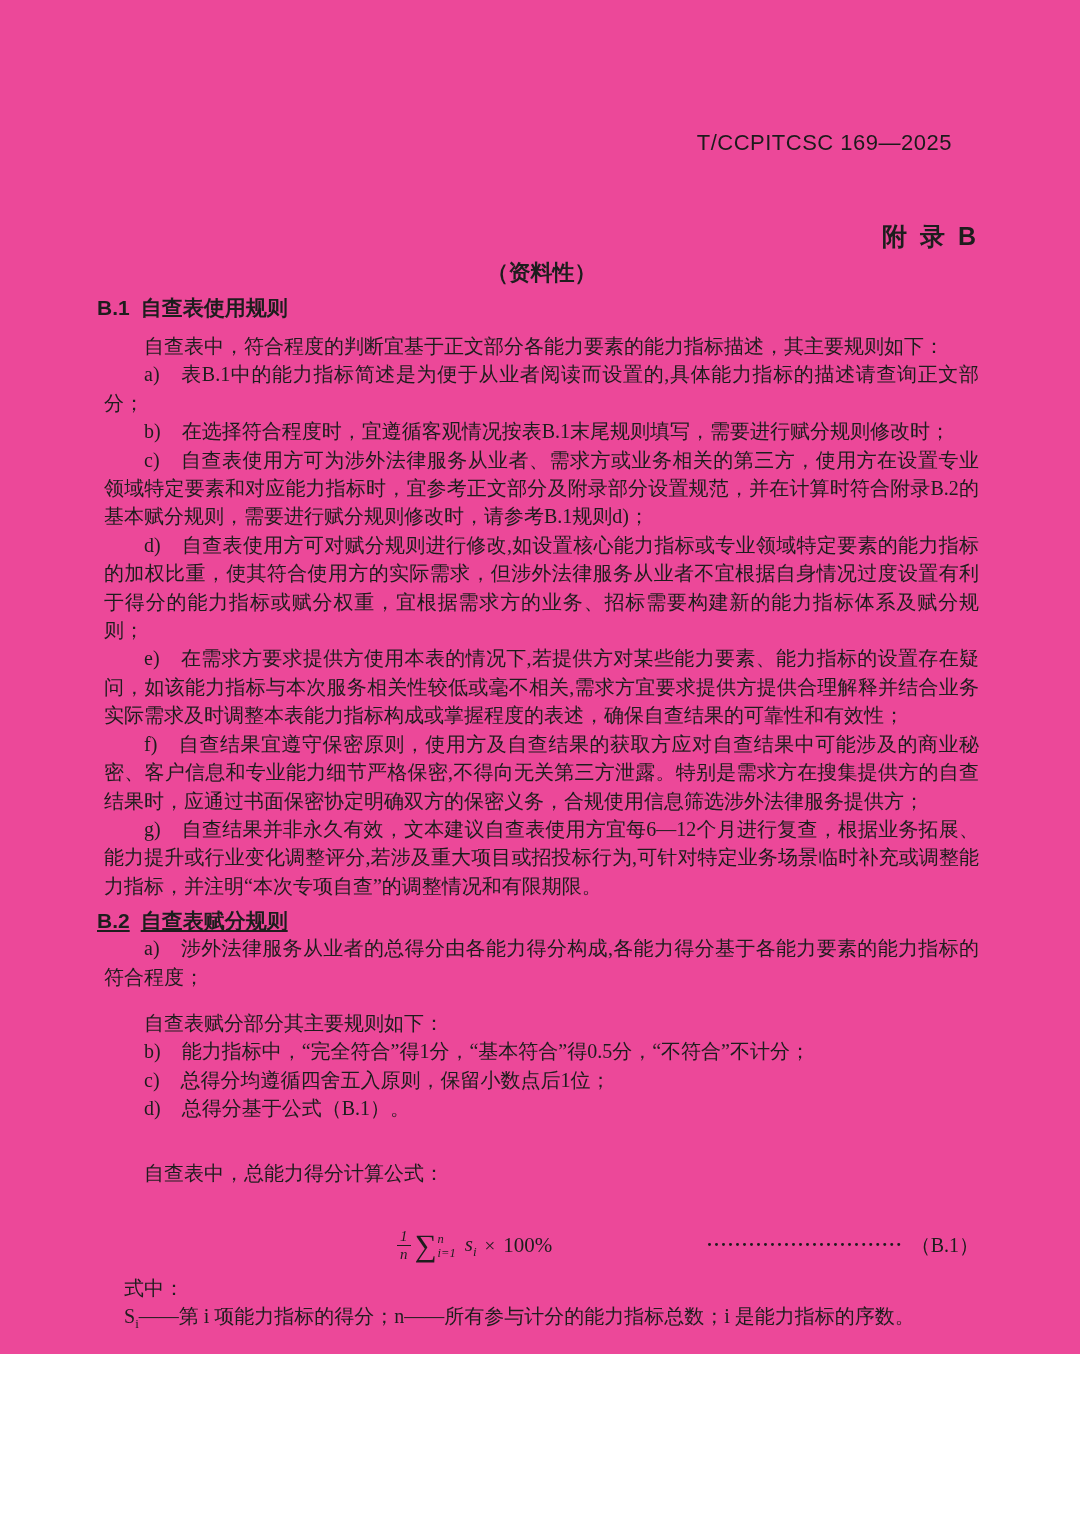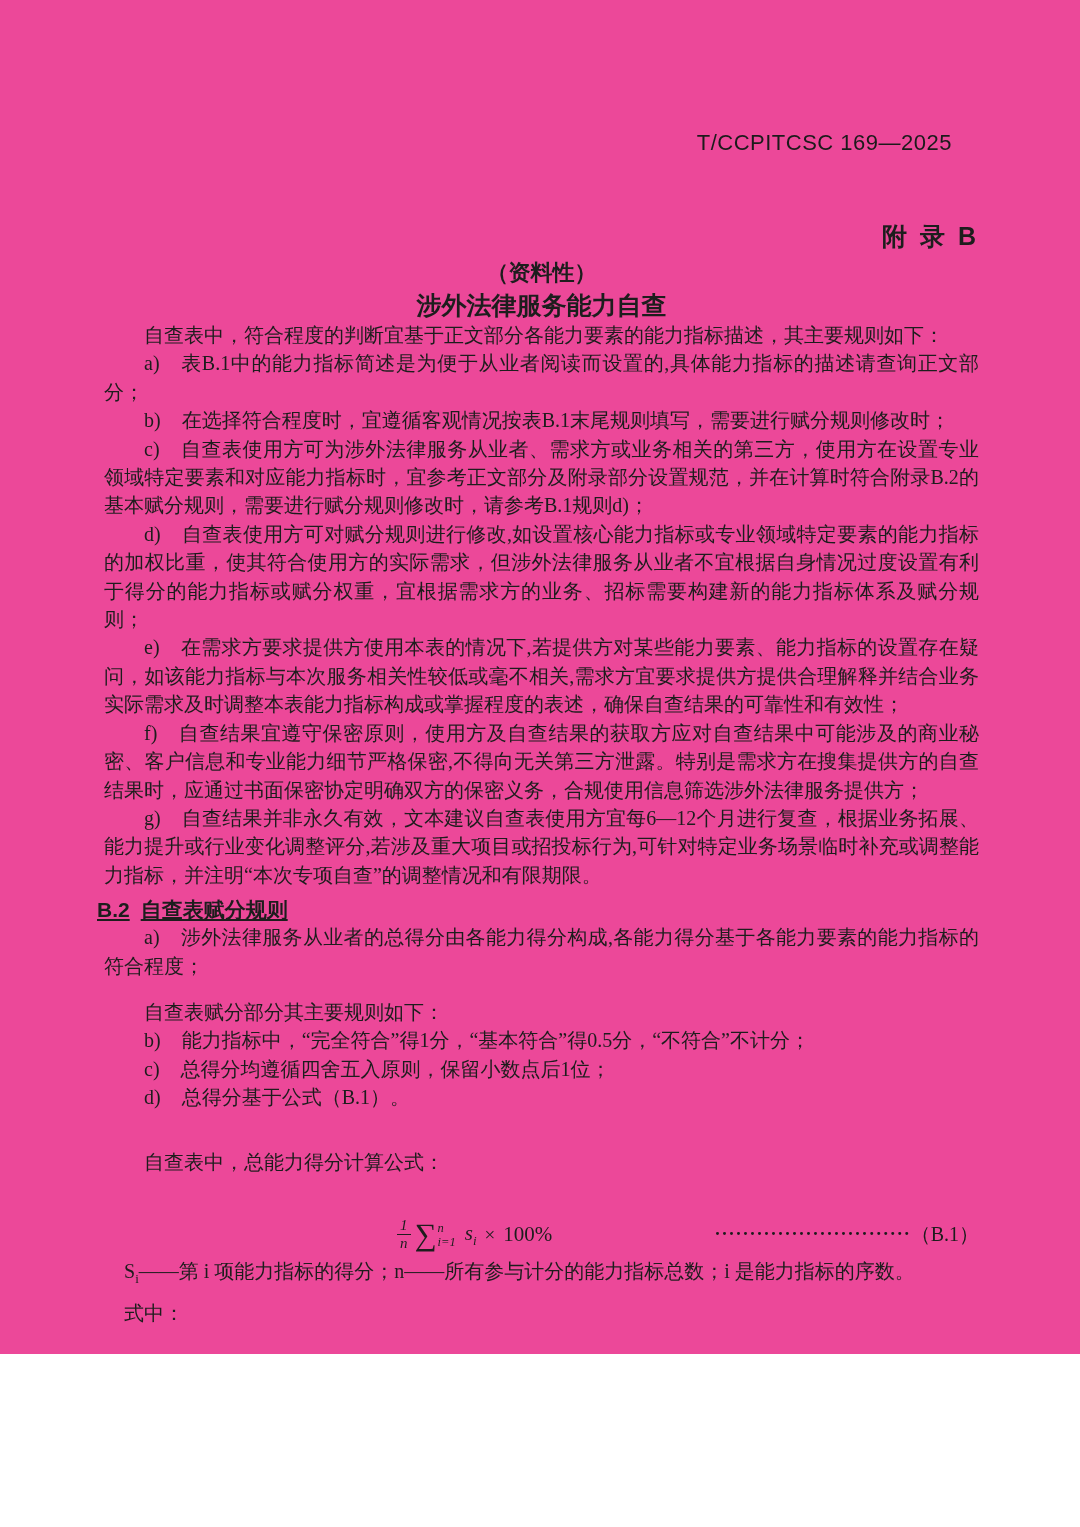--- a/index.html
+++ b/index.html
@@ -47,21 +47,21 @@
   .sec-heading .sec-num { margin-right: 11px; }
   .sec-b2 { margin-top: 8px; text-decoration: underline; }
   .sec-b3 { margin-top: 38px; }
   .body-par {
     margin: 0;
     font-size: 20px;
     line-height: 28.4px;
     text-align: justify;
     text-indent: 2em;
   }
-  .intro-par { }
+  .intro-par { margin-top: 11px; }
   .b2-intro { margin-top: 18px; }
   .item-label { margin-right: 21px; }
   .formula-intro { margin-top: 36px; }
   .formula-row {
     margin-top: 37px;
     display: flex;
     align-items: center;
     height: 44px;
     font-size: 21px;
   }
@@ -95,21 +95,21 @@
   .f-times { margin: 0 8px; font-size: 19px; }
   .leader {
     margin-left: auto;
     font-weight: bold;
     font-size: 18px;
     letter-spacing: 1px;
     white-space: nowrap;
     overflow: hidden;
     color: #1b1b1b;
   }
-  .formula-label { font-size: 20px; margin-left: 0; white-space: nowrap; }
+  .formula-label { font-size: 20px; margin-left: 8px; white-space: nowrap; }
   .where-label { margin-top: 6px; text-indent: 1em; }
   .where-line  { text-indent: 1em; }
   .where-line sub { font-size: 13px; }
   .page-number {
     position: absolute;
     top: 1395px;
     left: 913px;
     font-size: 19px;
     color: #2a2a2a;
   }
@@ -117,23 +117,25 @@
 </head>
 <body>
 
 <div class="page">
 
   <div class="doc-number">T/CCPITCSC 169—2025</div>
 
   <div class="title-block">
     <div class="title-appendix">附 录 B</div>
     <div class="title-type">（资料性）</div>
-    <div class="title-subject">涉外法律服务能力自查</div>
   </div>
 
+  <h2 class="sec-heading sec-b1">
+    <span class="sec-num">B.1</span><span>自查表使用规则</span>
+  </h2>
 
   <p class="body-par intro-par">自查表中，符合程度的判断宜基于正文部分各能力要素的能力指标描述，其主要规则如下：</p>
 
   <p class="body-par"><span class="item-label">a)</span><span>表B.1中的能力指标简述是为便于从业者阅读而设置的,具体能力指标的描述请查询正文部分；</span></p>
   <p class="body-par"><span class="item-label">b)</span><span>在选择符合程度时，宜遵循客观情况按表B.1末尾规则填写，需要进行赋分规则修改时；</span></p>
   <p class="body-par"><span class="item-label">c)</span><span>自查表使用方可为涉外法律服务从业者、需求方或业务相关的第三方，使用方在设置专业领域特定要素和对应能力指标时，宜参考正文部分及附录部分设置规范，并在计算时符合附录B.2的基本赋分规则，需要进行赋分规则修改时，请参考B.1规则d)；</span></p>
   <p class="body-par"><span class="item-label">d)</span><span>自查表使用方可对赋分规则进行修改,如设置核心能力指标或专业领域特定要素的能力指标的加权比重，使其符合使用方的实际需求，但涉外法律服务从业者不宜根据自身情况过度设置有利于得分的能力指标或赋分权重，宜根据需求方的业务、招标需要构建新的能力指标体系及赋分规则；</span></p>
   <p class="body-par"><span class="item-label">e)</span><span>在需求方要求提供方使用本表的情况下,若提供方对某些能力要素、能力指标的设置存在疑问，如该能力指标与本次服务相关性较低或毫不相关,需求方宜要求提供方提供合理解释并结合业务实际需求及时调整本表能力指标构成或掌握程度的表述，确保自查结果的可靠性和有效性；</span></p>
   <p class="body-par"><span class="item-label">f)</span><span>自查结果宜遵守保密原则，使用方及自查结果的获取方应对自查结果中可能涉及的商业秘密、客户信息和专业能力细节严格保密,不得向无关第三方泄露。特别是需求方在搜集提供方的自查结果时，应通过书面保密协定明确双方的保密义务，合规使用信息筛选涉外法律服务提供方；</span></p>
   <p class="body-par"><span class="item-label">g)</span><span>自查结果并非永久有效，文本建议自查表使用方宜每6—12个月进行复查，根据业务拓展、能力提升或行业变化调整评分,若涉及重大项目或招投标行为,可针对特定业务场景临时补充或调整能力指标，并注明“本次专项自查”的调整情况和有限期限。</span></p>
@@ -163,22 +165,22 @@
         <span class="lim-sub">i=1</span>
       </span>
       <span class="svar"><span>s</span><sub>i</sub></span>
       <span class="f-times">×</span>
       <span class="f-value">100%</span>
     </span>
     <span class="leader">····························</span>
     <span class="formula-label">（B.1）</span>
   </div>
 
+  <p class="body-par where-label">式中：</p>
   <p class="body-par where-line"><span>S</span><sub>i</sub><span>——第 i 项能力指标的得分；n——所有参与计分的能力指标总数；i 是能力指标的序数。</span></p>
-  <p class="body-par where-label">式中：</p>
 
   <h2 class="sec-heading sec-b3">
     <span class="sec-num">B.3</span><span>自查表机构总得分参考评级</span>
   </h2>
 
   <div class="page-number">18</div>
 
 </div>
 
 </body></html>

